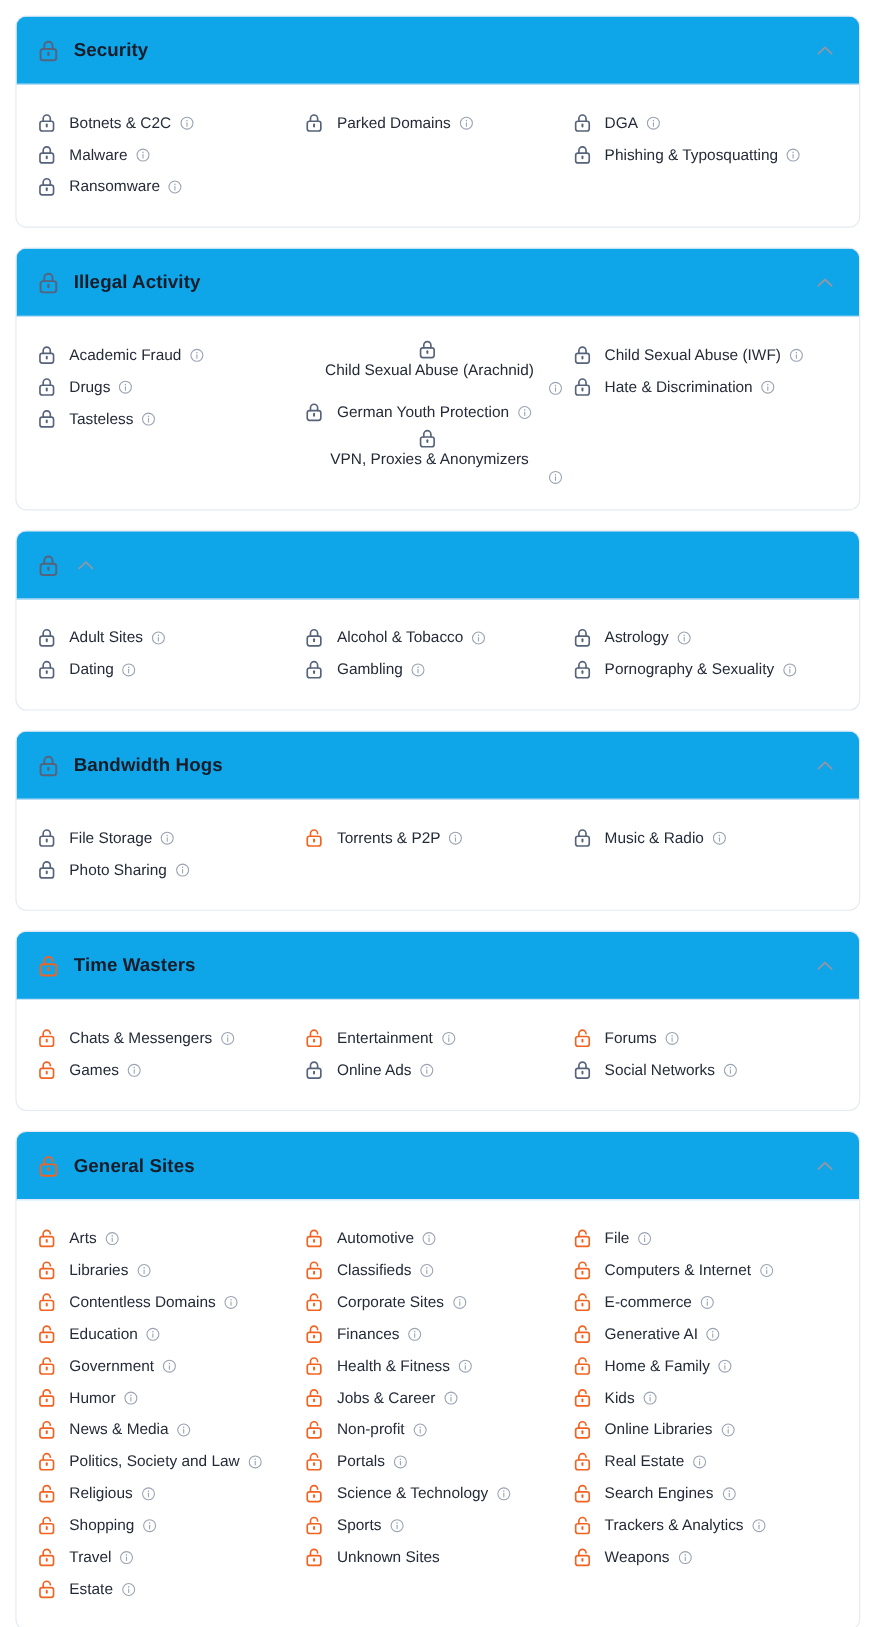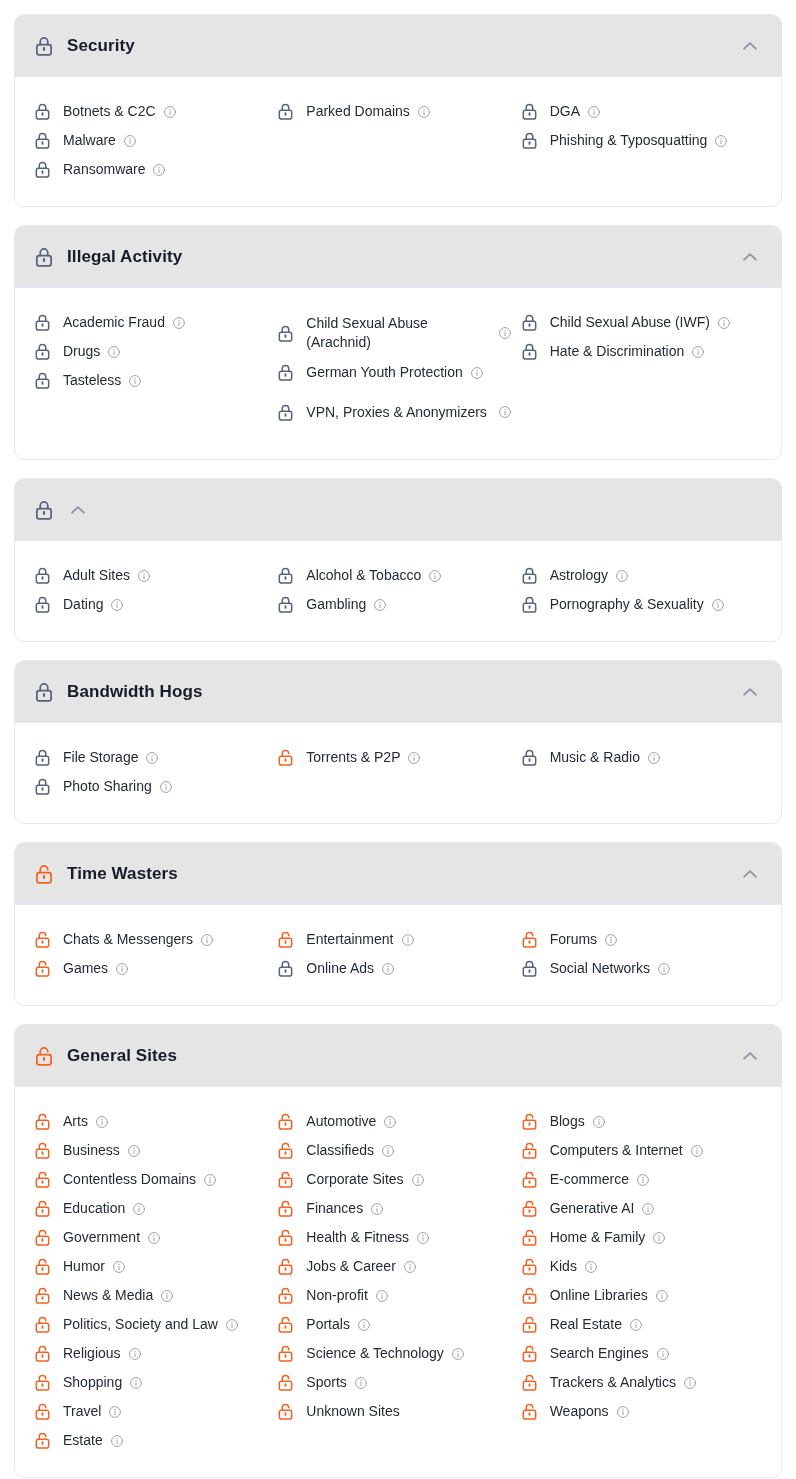--- a/index.html
+++ b/index.html
@@ -23,21 +23,21 @@
   
   .card {
     border: 1px solid #e4e9f2;
     border-radius: 10px;
     background: #ffffff;
     overflow: hidden;
   }
 
   .card-header {
     height: 62px;
-    background: #e5e5e5;
+    background: #0ea5e9;
     border-bottom: 1px solid #dfe9f7;
     display: flex;
     align-items: center;
     padding: 0 20px 0 18px;
     cursor: pointer;
   }
 
   .card-header .hdr-lock {
     flex: 0 0 auto;
     width: 22px;
@@ -76,21 +76,21 @@
     flex-direction: column;
   }
 
   .item {
     display: flex;
     align-items: center;
     min-height: 29px;
     padding: 0 8px 0 0;
     cursor: pointer;
   }
-  .item.two-line { min-height: 50px; }
+  .item.two-line { min-height: 50px; flex-direction: column; }
 
   .item .lock {
     flex: 0 0 auto;
     width: 19px;
     height: 19px;
     display: block;
     margin-right: 11px;
   }
 
   .item-label {
@@ -633,21 +633,21 @@
                 <path d="M12 11.2v5.4"></path>
                 <path d="M12 7.6v.5" stroke-width="2.1"></path>
               </svg></span>
           </div>
           <div class="item">
             <span class="lock"><svg viewBox="0 0 24 24" width="19" height="19" fill="none" stroke="#f26322" stroke-width="1.9" stroke-linecap="round" stroke-linejoin="round">
                 <rect x="4.2" y="10.4" width="15.6" height="11.2" rx="2.6"></rect>
                 <path d="M7.9 10.4V7.3a4.1 4.1 0 0 1 8.2 0"></path>
                 <path d="M12 14.2v2.1" stroke-width="2.3"></path>
               </svg></span>
-            <span class="item-label">Business</span>
+            <span class="item-label">Libraries</span>
             <span class="info"><svg viewBox="0 0 24 24" width="14" height="14" fill="none" stroke="#9aa3b2" stroke-width="1.7" stroke-linecap="round" stroke-linejoin="round">
                 <circle cx="12" cy="12" r="9.3"></circle>
                 <path d="M12 11.2v5.4"></path>
                 <path d="M12 7.6v.5" stroke-width="2.1"></path>
               </svg></span>
           </div>
           <div class="item">
             <span class="lock"><svg viewBox="0 0 24 24" width="19" height="19" fill="none" stroke="#f26322" stroke-width="1.9" stroke-linecap="round" stroke-linejoin="round">
                 <rect x="4.2" y="10.4" width="15.6" height="11.2" rx="2.6"></rect>
                 <path d="M7.9 10.4V7.3a4.1 4.1 0 0 1 8.2 0"></path>
@@ -918,21 +918,21 @@
             <span class="item-label">Unknown Sites</span>
           </div>
         </div>
         <div class="col">
           <div class="item">
             <span class="lock"><svg viewBox="0 0 24 24" width="19" height="19" fill="none" stroke="#f26322" stroke-width="1.9" stroke-linecap="round" stroke-linejoin="round">
                 <rect x="4.2" y="10.4" width="15.6" height="11.2" rx="2.6"></rect>
                 <path d="M7.9 10.4V7.3a4.1 4.1 0 0 1 8.2 0"></path>
                 <path d="M12 14.2v2.1" stroke-width="2.3"></path>
               </svg></span>
-            <span class="item-label">Blogs</span>
+            <span class="item-label">File</span>
             <span class="info"><svg viewBox="0 0 24 24" width="14" height="14" fill="none" stroke="#9aa3b2" stroke-width="1.7" stroke-linecap="round" stroke-linejoin="round">
                 <circle cx="12" cy="12" r="9.3"></circle>
                 <path d="M12 11.2v5.4"></path>
                 <path d="M12 7.6v.5" stroke-width="2.1"></path>
               </svg></span>
           </div>
           <div class="item">
             <span class="lock"><svg viewBox="0 0 24 24" width="19" height="19" fill="none" stroke="#f26322" stroke-width="1.9" stroke-linecap="round" stroke-linejoin="round">
                 <rect x="4.2" y="10.4" width="15.6" height="11.2" rx="2.6"></rect>
                 <path d="M7.9 10.4V7.3a4.1 4.1 0 0 1 8.2 0"></path>

